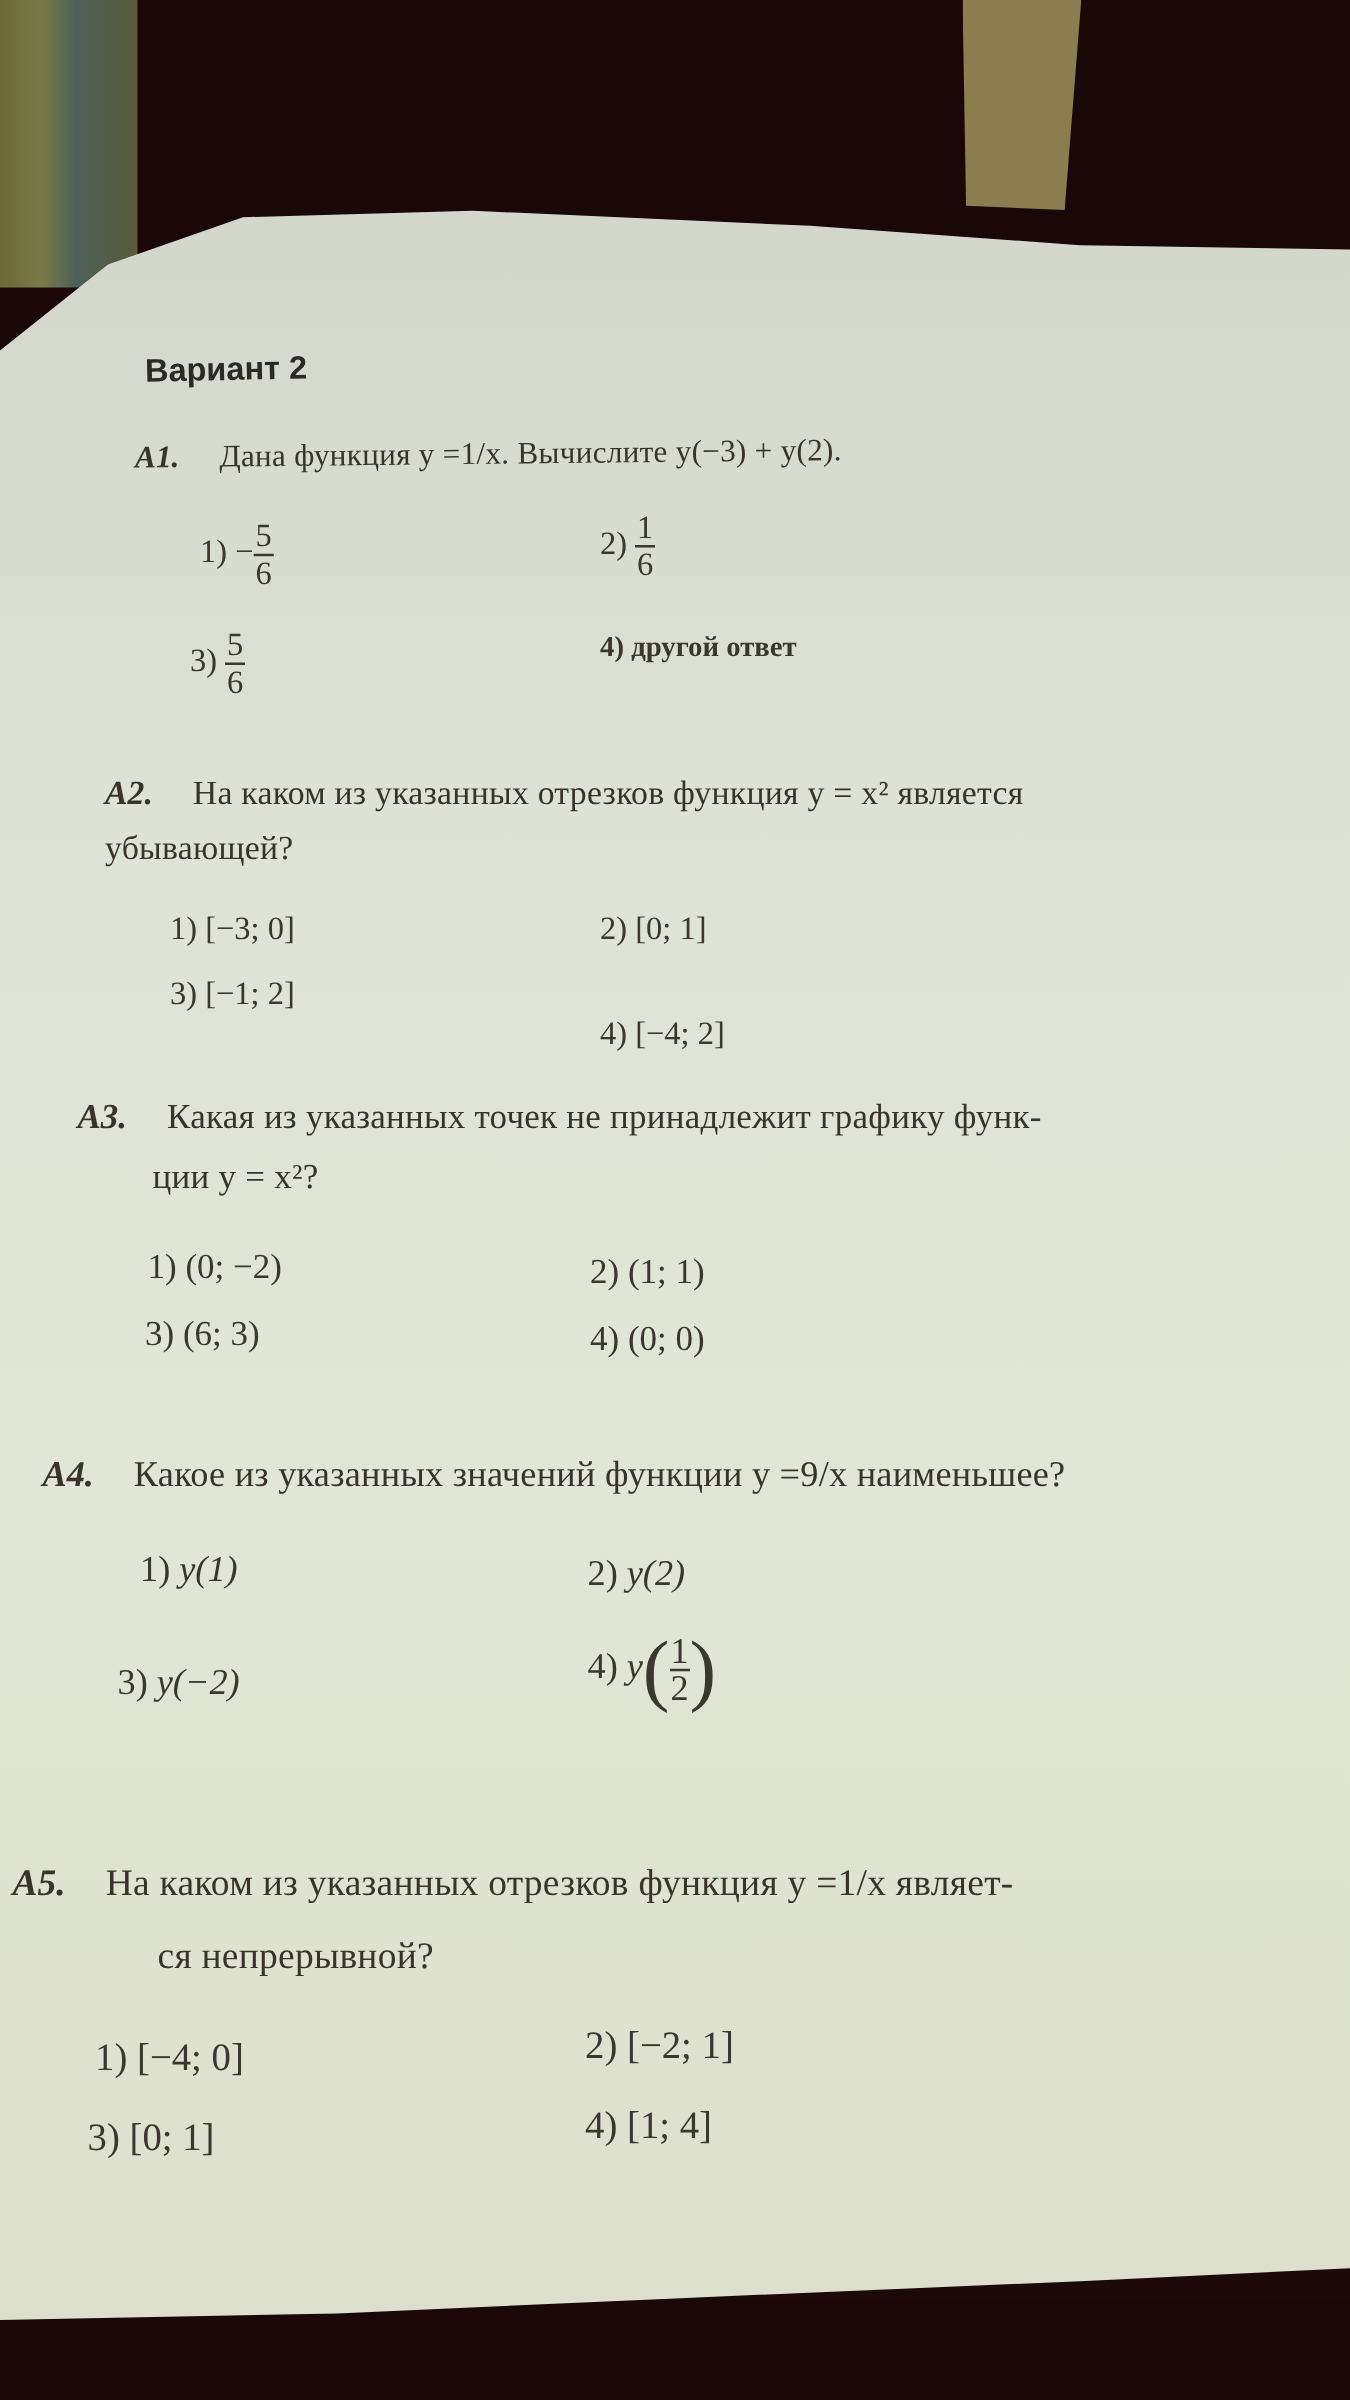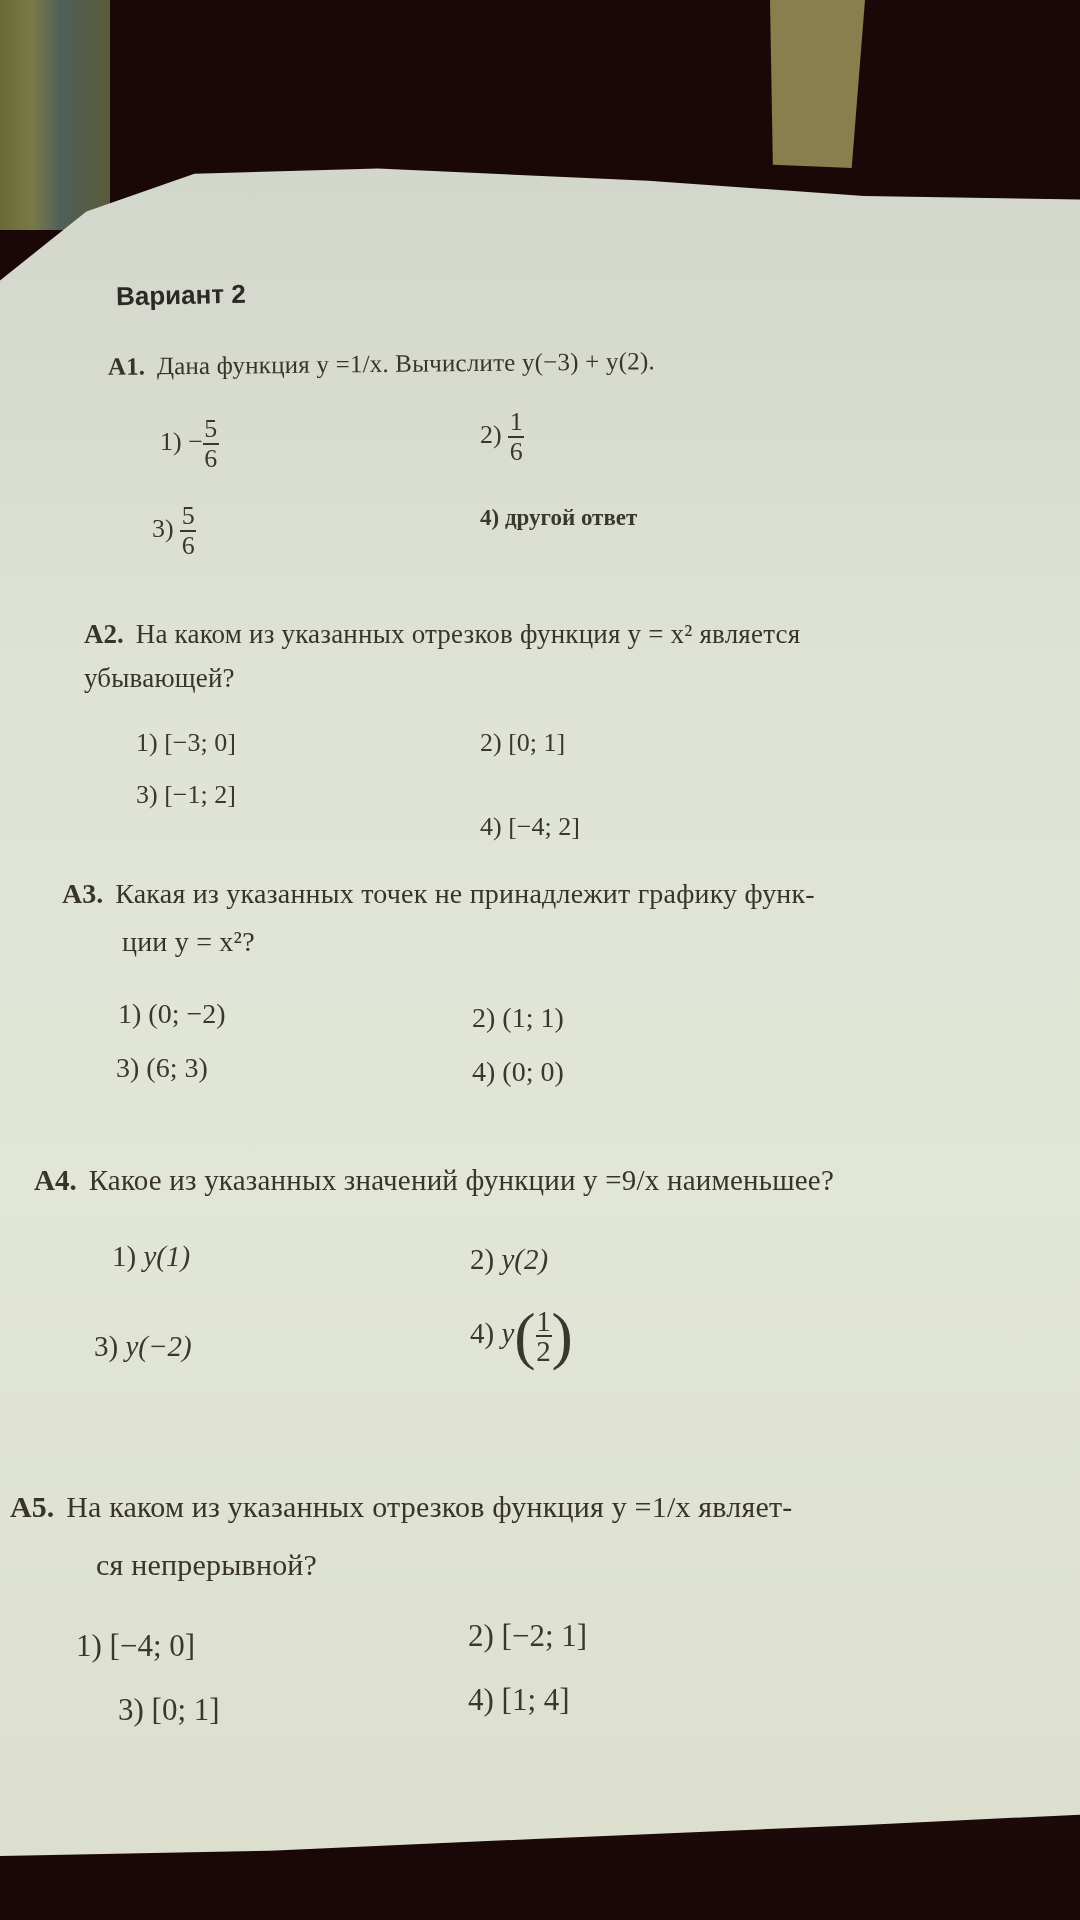--- a/index.html
+++ b/index.html
@@ -33,21 +33,21 @@
   }
   .variant {
     position: absolute; left: 116px; top: 280px;
     font-family: "Liberation Sans", "DejaVu Sans", sans-serif;
     font-weight: bold; font-size: 26px; color: #2c2a26;
     transform: rotate(-1.2deg);
   }
   .q {
     position: absolute; color: #38342c; font-size: 25px; line-height: 44px;
   }
-  .q .num { font-weight: bold; margin-right: 12px; }
+  .q .num { font-weight: bold; margin-right: 32px; font-style: italic; }
   .q .txt { letter-spacing: 0.2px; }
   .opt { position: absolute; color: #3a3630; font-size: 26px; }
   .frac { display: inline-flex; flex-direction: column; align-items: center; vertical-align: middle; line-height: 28px; }
   .frac .bar { width: 16px; height: 2px; background: #3a3630; }
   .paren { font-size: 64px; vertical-align: middle; line-height: 60px; font-weight: 100; }
   .math { font-style: italic; }
 </style>
 </head>
 <body>
 
@@ -120,18 +120,18 @@
   <span>4)</span>
   <span class="math">y</span><span class="paren">(</span><span class="frac">
       <span>1</span>
       <span class="bar"></span>
       <span>2</span>
     </span><span class="paren">)</span>
 </div>
 
 <div class="q" style="left:10px; top:1478px; font-size:30px; line-height:58px;">
   <span class="num">A5.</span><span class="txt">На каком из указанных отрезков функция y =1/x являет-</span><br>
-  <span style="margin-left:86px;" class="txt">ся непрерывной?</span>
+  <span style="margin-left:116px;" class="txt">ся непрерывной?</span>
 </div>
 <div class="opt" style="left:76px; top:1628px; font-size:31px;"><span>1)</span> <span>[−4; 0]</span></div>
 <div class="opt" style="left:468px; top:1618px; font-size:31px;"><span>2)</span> <span>[−2; 1]</span></div>
-<div class="opt" style="left:70px; top:1692px; font-size:31px;margin-left:48px;"><span>3)</span> <span>[0; 1]</span></div>
+<div class="opt" style="left:70px; top:1692px; font-size:31px;"><span>3)</span> <span>[0; 1]</span></div>
 <div class="opt" style="left:468px; top:1682px; font-size:31px;"><span>4)</span> <span>[1; 4]</span></div>
 
 </body></html>

